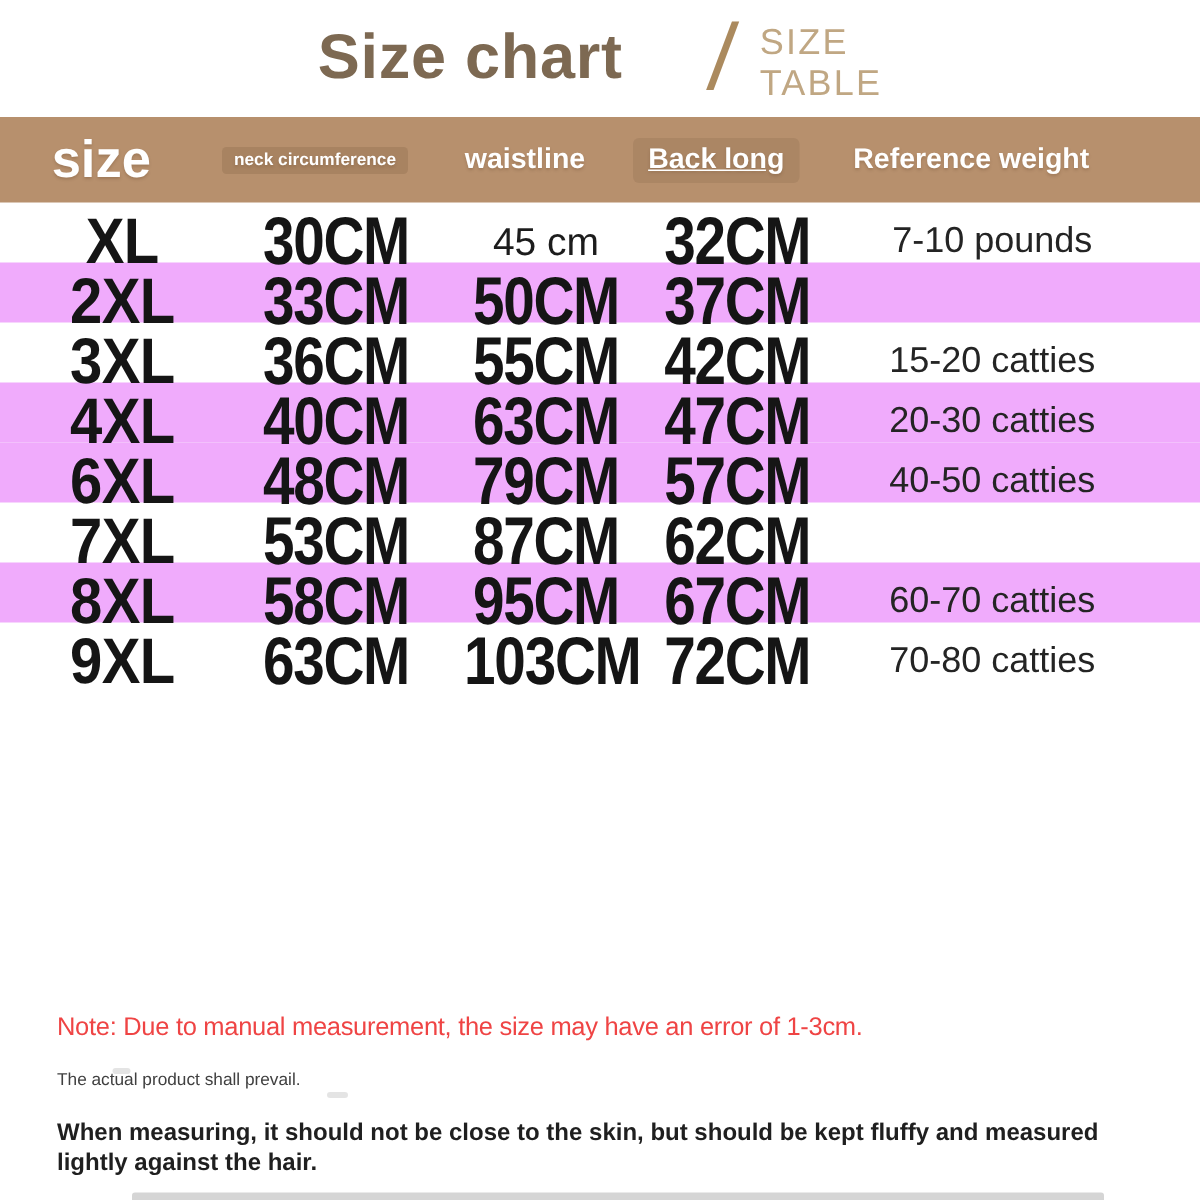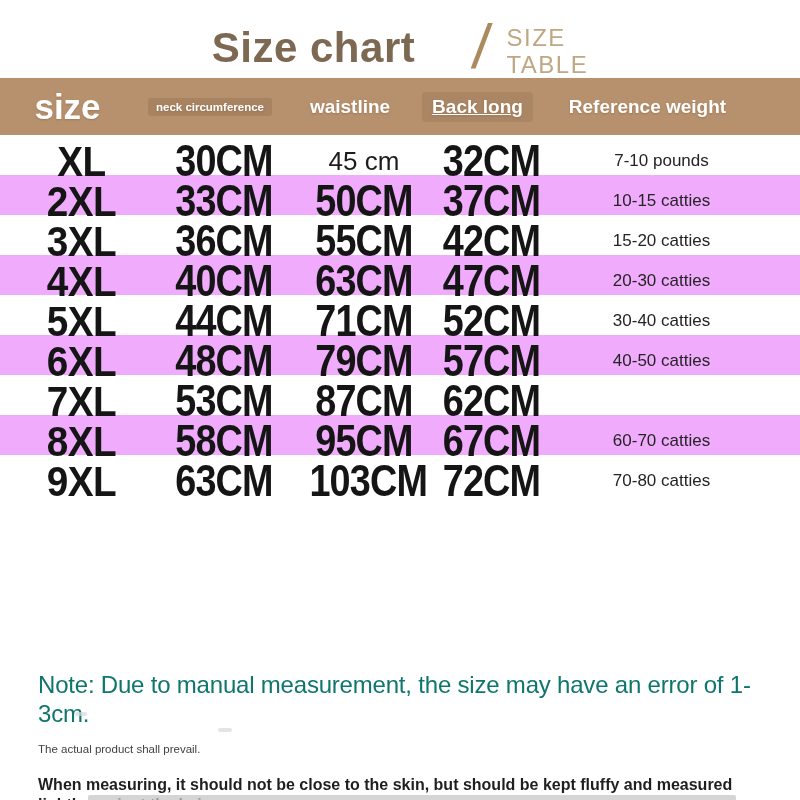--- a/index.html
+++ b/index.html
@@ -7,21 +7,21 @@
     position:relative;
     width:800px;height:800px;
     background:#ffffff;
     font-family:"Liberation Sans","DejaVu Sans",sans-serif;
     overflow:hidden;
   }
 
   
   .title-row{
     position:absolute;top:8px;left:0;right:0;height:70px;
-    display:flex;justify-content:center;align-items:flex-end;
+    display:flex;justify-content:center;align-items:flex-start;
   }
   .main-title{
     margin:0;
     font-size:42px;font-weight:700;line-height:60px;
     color:#7d6952;letter-spacing:0.5px;
   }
   .title-slash{
     font-size:62px;font-weight:400;line-height:62px;
     color:#ab8a5e;
     margin:0 16px 0 58px;
@@ -70,27 +70,27 @@
   }
   .c-num{
     font-size:45px;font-weight:700;
     transform:scaleX(0.84);letter-spacing:-1px;
   }
   .c-num.small-cm{
     font-size:26px;font-weight:400;
     transform:none;letter-spacing:0;color:#1c1c1c;
   }
   .c-weight{
-    font-size:17px;font-weight:400;color:#242424;letter-spacing:0;
+    font-size:24px;font-weight:400;color:#242424;letter-spacing:0;
   }
 
   
   .notes{position:absolute;top:670px;left:38px;right:28px;}
   .note-main{
-    font-size:24px;line-height:29px;color:#0f766e;letter-spacing:-0.2px;
+    font-size:17px;line-height:29px;color:#ef4444;letter-spacing:-0.2px;
   }
   .note-secondary{
     margin-top:14px;
     font-size:11.5px;line-height:14px;color:#404040;
   }
   .note-measuring{
     margin-top:19px;
     font-size:16px;line-height:20px;color:#1f1f1f;font-weight:bold;
   }
   .note-sizeup{
@@ -143,46 +143,38 @@
       <div class="cell c-num small-cm">45 cm</div>
       <div class="cell c-num">32CM</div>
       <div class="cell c-weight">7-10 pounds</div>
     </div>
 
     <div class="grid-row data-row alt">
       <div class="cell c-size">2XL</div>
       <div class="cell c-num">33CM</div>
       <div class="cell c-num">50CM</div>
       <div class="cell c-num">37CM</div>
-      <div class="cell c-weight">10-15 catties</div>
     </div>
 
     <div class="grid-row data-row">
       <div class="cell c-size">3XL</div>
       <div class="cell c-num">36CM</div>
       <div class="cell c-num">55CM</div>
       <div class="cell c-num">42CM</div>
       <div class="cell c-weight">15-20 catties</div>
     </div>
 
     <div class="grid-row data-row alt">
       <div class="cell c-size">4XL</div>
       <div class="cell c-num">40CM</div>
       <div class="cell c-num">63CM</div>
       <div class="cell c-num">47CM</div>
       <div class="cell c-weight">20-30 catties</div>
     </div>
 
-    <div class="grid-row data-row">
-      <div class="cell c-size">5XL</div>
-      <div class="cell c-num">44CM</div>
-      <div class="cell c-num">71CM</div>
-      <div class="cell c-num">52CM</div>
-      <div class="cell c-weight">30-40 catties</div>
-    </div>
 
     <div class="grid-row data-row alt">
       <div class="cell c-size">6XL</div>
       <div class="cell c-num">48CM</div>
       <div class="cell c-num">79CM</div>
       <div class="cell c-num">57CM</div>
       <div class="cell c-weight">40-50 catties</div>
     </div>
 
     <div class="grid-row data-row">

